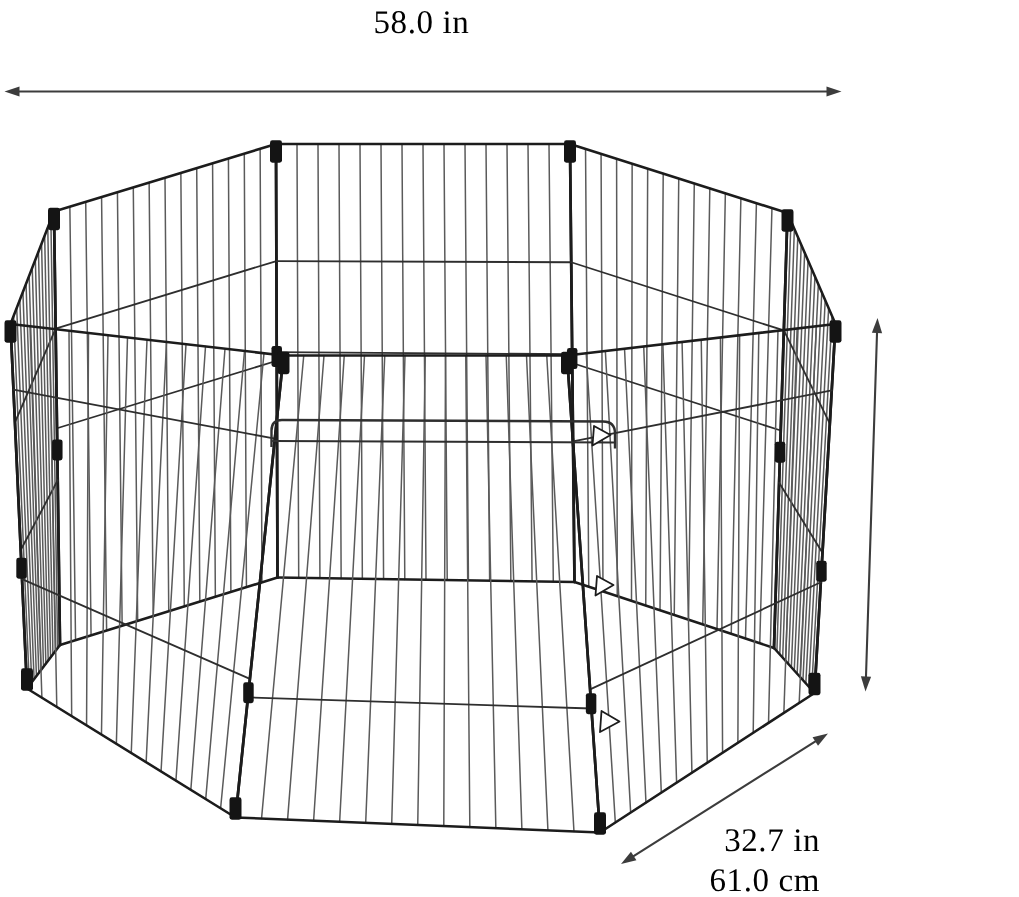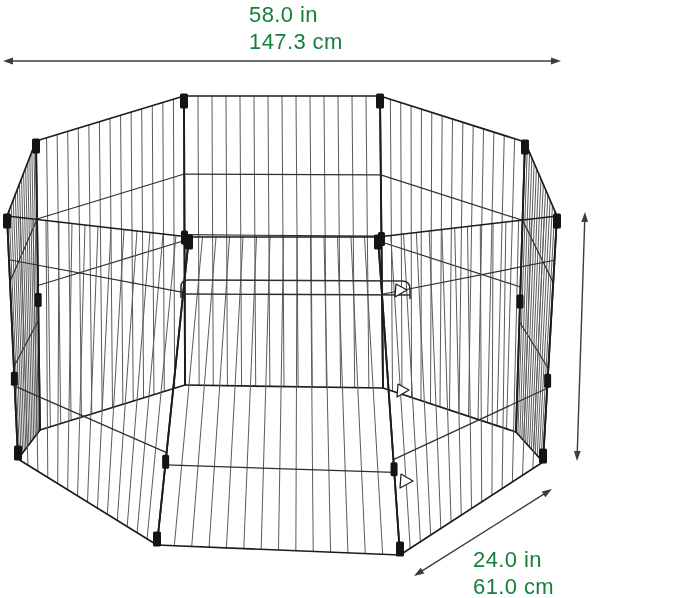--- a/index.html
+++ b/index.html
@@ -17,28 +17,28 @@
     height: 598px;
     background: #ffffff;
   }
   #pen-svg {
     position: absolute;
     left: 0;
     top: 0;
   }
   .dim {
     position: absolute;
-    font-family: Liberation Sans, sans-serif;
+    font-family: Liberation Serif, serif;
     font-size: 22px;
     font-weight: 400;
     line-height: 27px;
     letter-spacing: 0.4px;
-    color: #15803d;
+    color: #000000;
     white-space: nowrap;
-    text-align: left;
+    text-align: right;
   }
   .dim-width  { left: 249px; top: 1px; }
   .dim-height { left: 593px; top: 307px; }
   .dim-panel  { left: 473px; top: 546px; }
 </style>
 </head>
 <body>
 
 <div class="stage">
 
@@ -225,22 +225,21 @@
       <line x1="584.8715522212344" y1="215.99793711407898" x2="577.1284477787656" y2="457.002062885921" stroke="#3c3c3c" stroke-width="1.4" stroke-linecap="round"></line>
       <polygon points="585,212 581.2806340061189,221.8856621732467 588.0771271000532,222.1040233971482" fill="#3c3c3c"></polygon>
       <polygon points="577,461 573.9228728999468,450.89597660285176 580.7193659938811,451.1143378267533" fill="#3c3c3c"></polygon>
       <line x1="417.3837024103826" y1="573.8667963064979" x2="548.6162975896174" y2="491.1332036935021" stroke="#3c3c3c" stroke-width="1.4" stroke-linecap="round"></line>
       <polygon points="414,576 424.27247916543325,573.54313781507 420.64603288647976,567.7908437174195" fill="#3c3c3c"></polygon>
       <polygon points="552,489 545.3539671135203,497.2091562825804 541.7275208345667,491.45686218493" fill="#3c3c3c"></polygon>
     </svg>
 
   <div class="dim dim-width">
     <div>58.0 in</div>
-    <div>147.3 cm</div>
   </div>
 
 
   <div class="dim dim-panel">
-    <div>24.0 in</div>
+    <div>32.7 in</div>
     <div>61.0 cm</div>
   </div>
 
 </div>
 
 </body></html>

